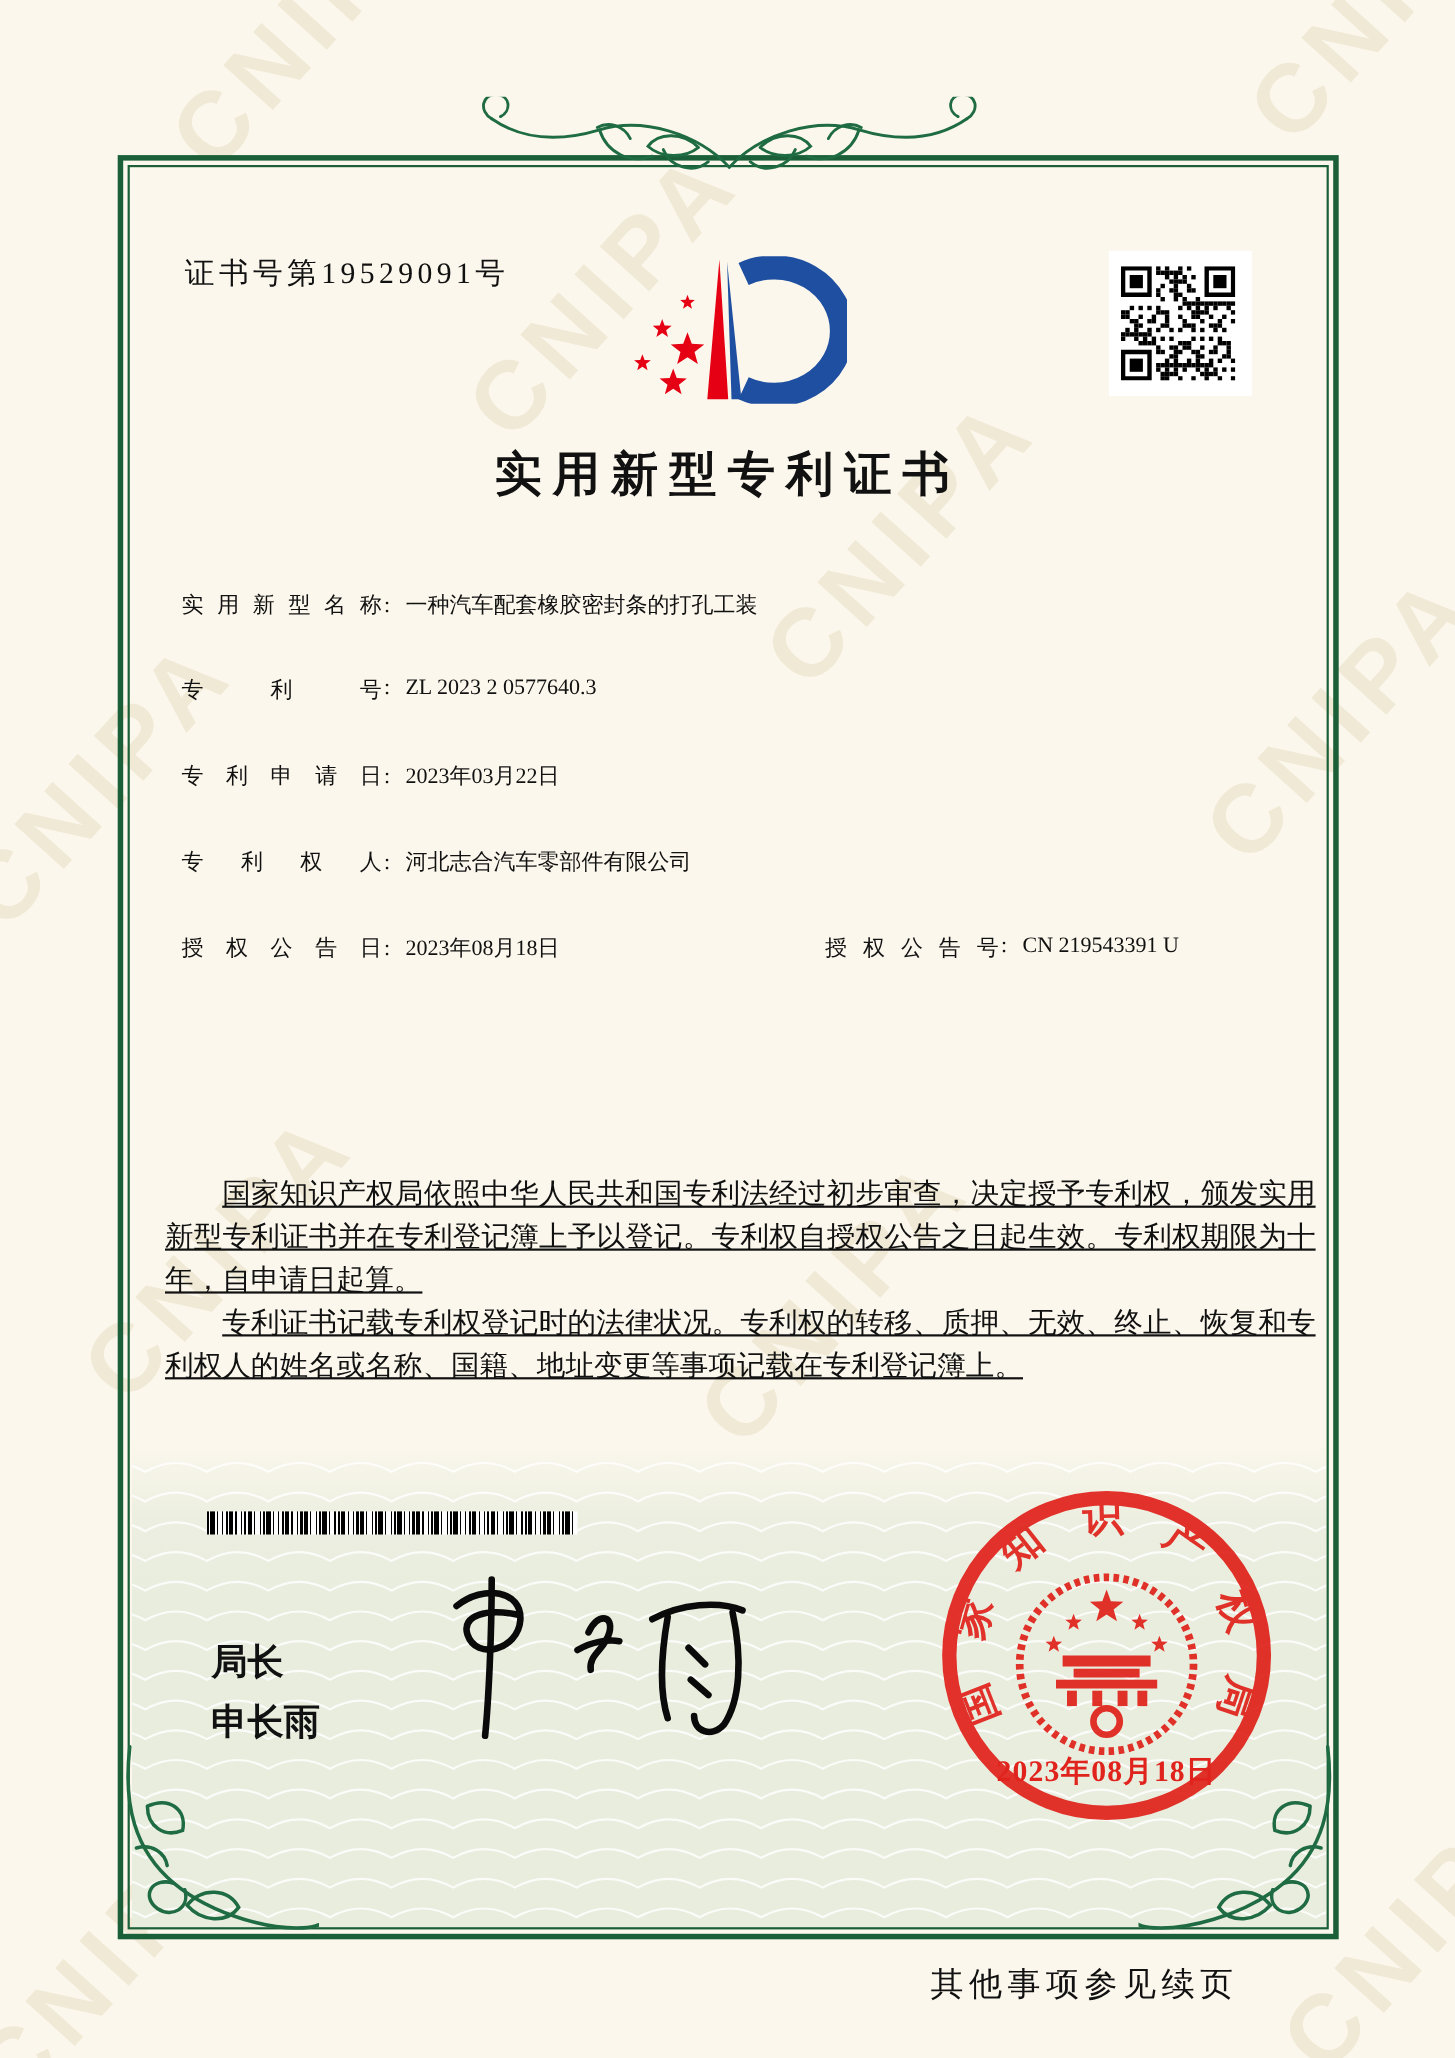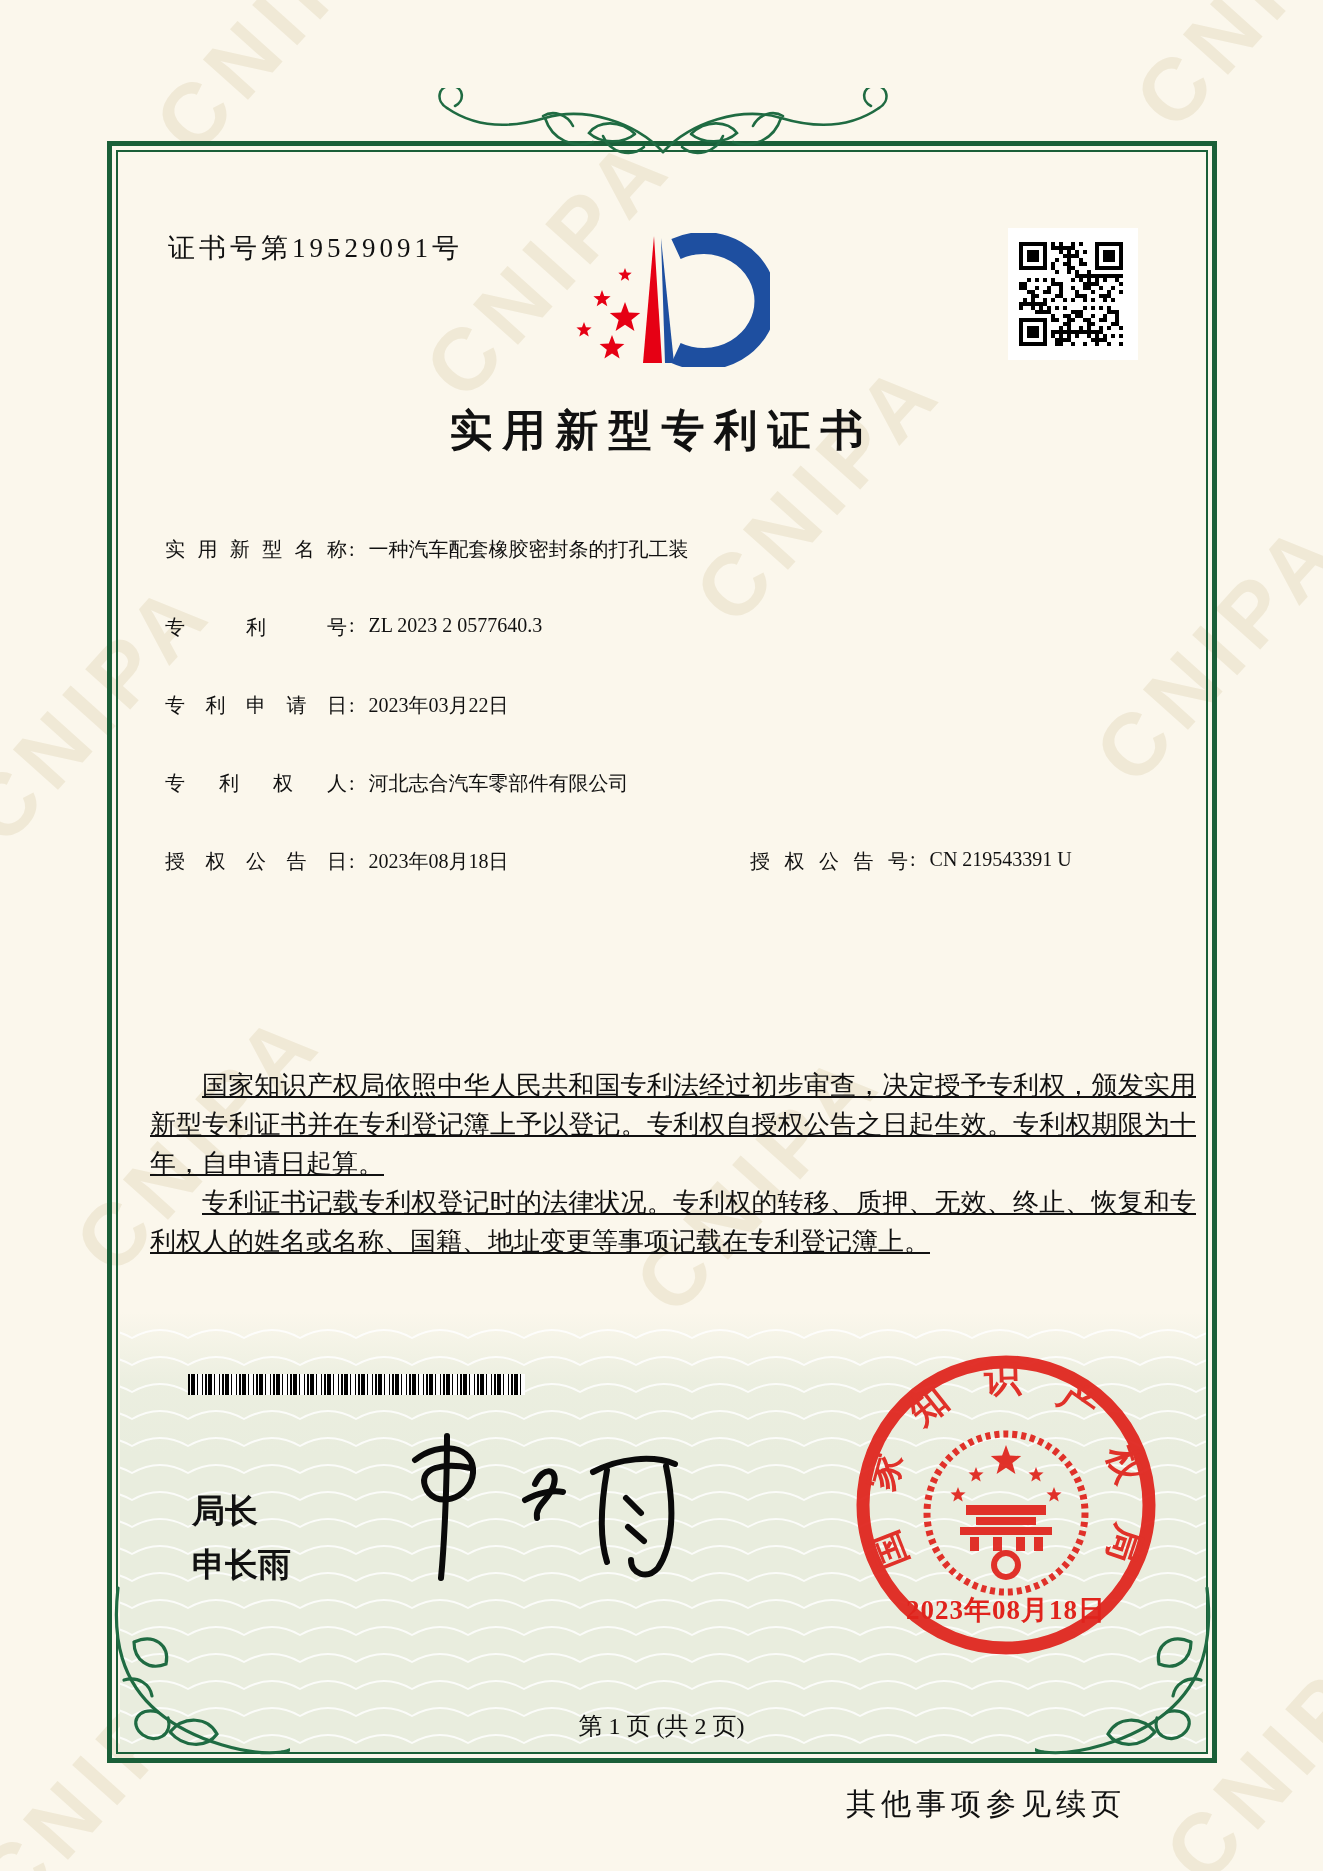--- a/index.html
+++ b/index.html
@@ -399,16 +399,15 @@
         <rect x="-36" y="24" width="9" height="14"></rect>
         <rect x="-13" y="24" width="9" height="14"></rect>
         <rect x="10" y="24" width="9" height="14"></rect>
         <rect x="28" y="24" width="9" height="14"></rect>
         <circle cx="0" cy="52" r="12" fill="none" stroke="#e0231c" stroke-width="6"></circle>
       </g>
     </g>
   </svg>
   <div class="layer sealdate" style="color:#e0231c">2023年08月18日</div>
 
-  <div class="layer pageinfo">第 1 页 (共 2 页)</div>
   <div class="layer note">其他事项参见续页</div>
 
 </div>
 
 </body></html>

